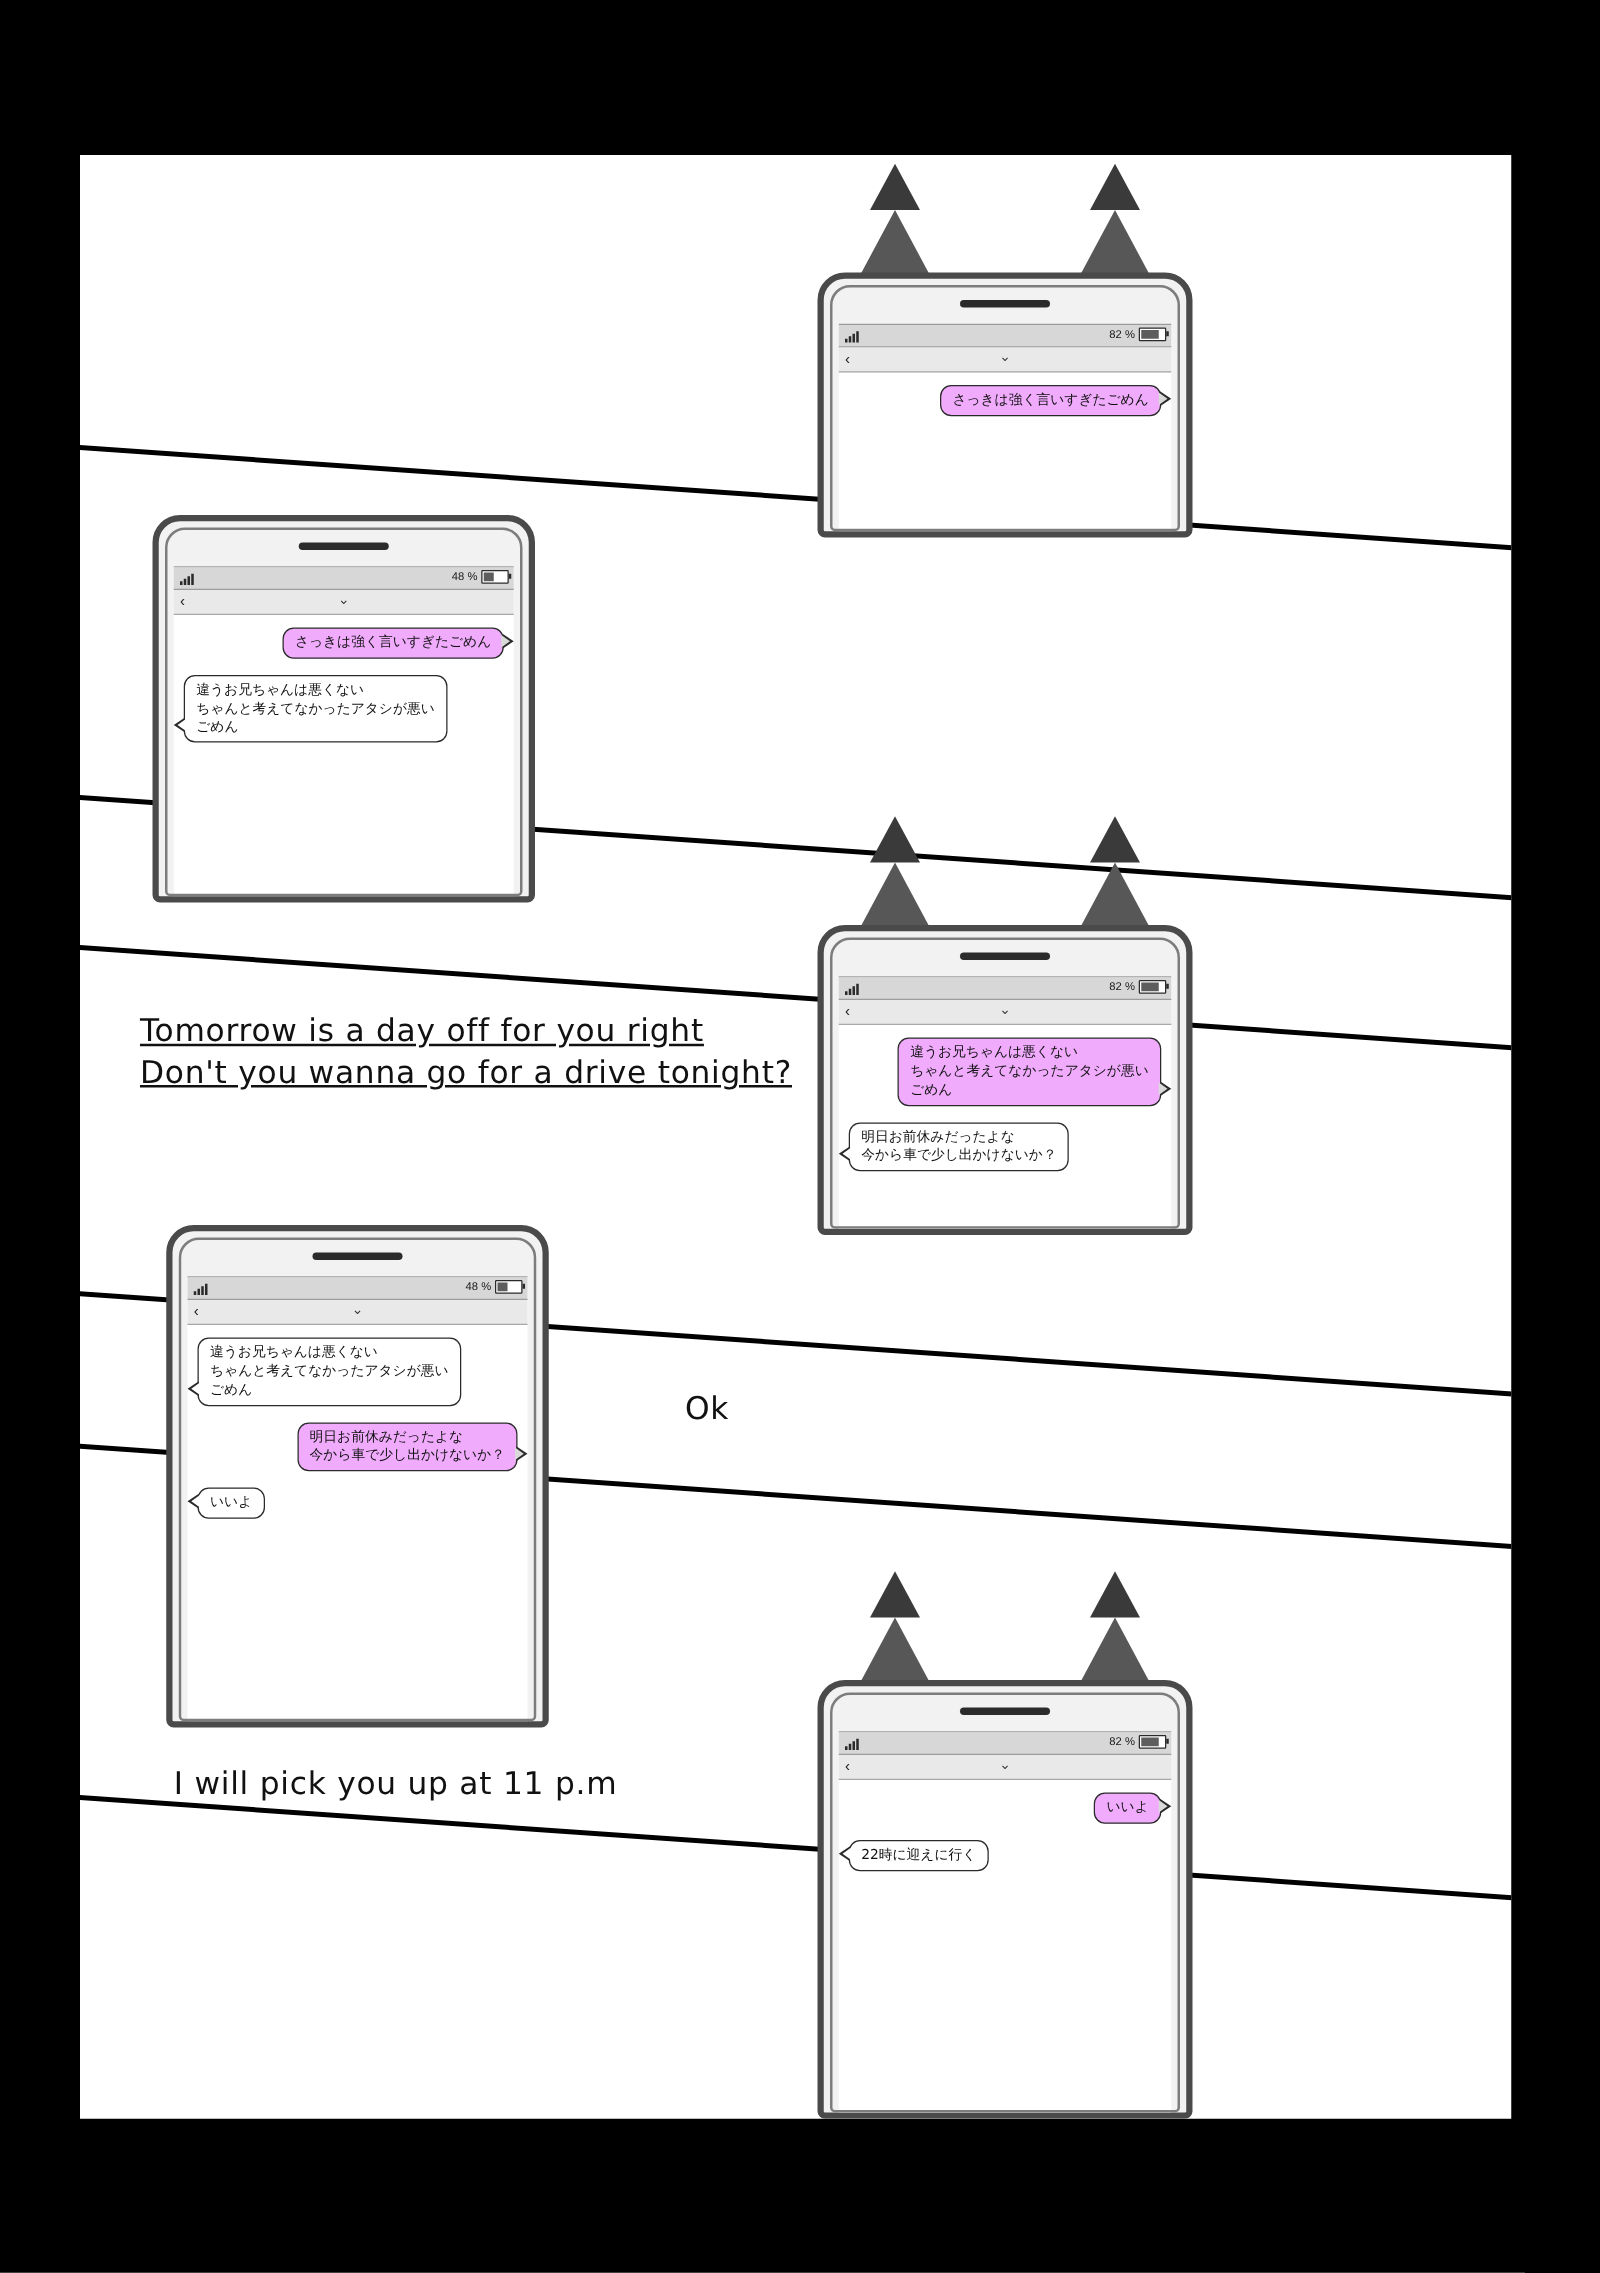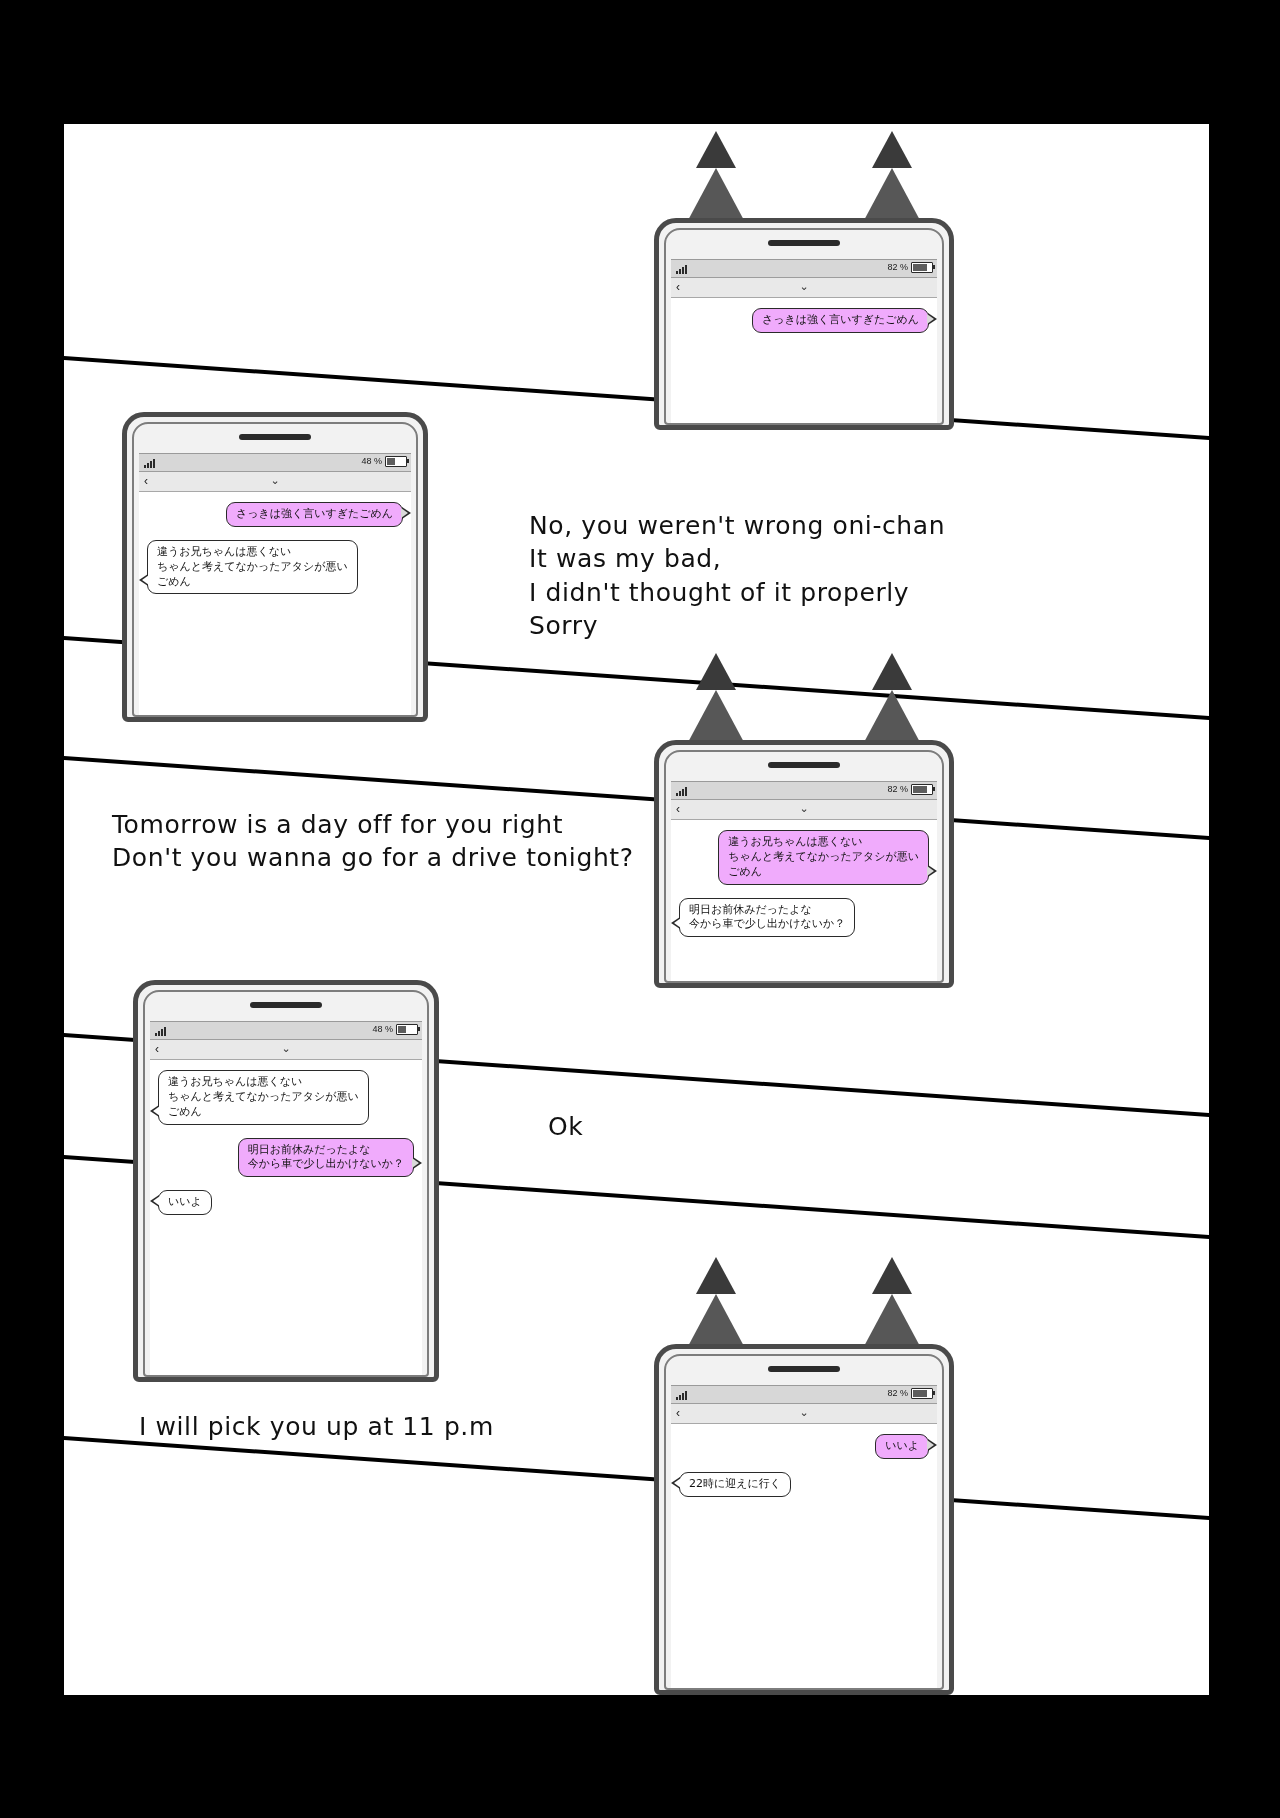--- a/index.html
+++ b/index.html
@@ -303,24 +303,20 @@
         </div>
         <div class="chatarea">
           <div class="row right">
             <div class="msg them">さっきは強く言いすぎたごめん</div>
           </div>
         </div>
       </div>
     </div>
   </div>
 
-  <div class="caption" style="left:465px; top:385px;">No, you weren't wrong oni-chan
-It was my bad,
-I didn't thought of it properly
-Sorry</div>
 
   <div class="phone" style="left:58px; top:288px; width:306px; height:310px;">
     <div class="body" style="top:0px; height:310px;">
       <div class="speaker"></div>
       <div class="screen">
         <div class="statusbar">
           <span class="sig">
               <i></i>
               <i></i>
               <i></i>
@@ -344,21 +340,21 @@
           <div class="row left">
             <div class="msg me">違うお兄ちゃんは悪くない
 ちゃんと考えてなかったアタシが悪い
 ごめん</div>
           </div>
         </div>
       </div>
     </div>
   </div>
 
-  <div class="caption" style="left:48px; top:684px;">Tomorrow is a day off for you right
+  <div class="caption" style="left:48px; top:684px;text-decoration:underline;">Tomorrow is a day off for you right
 Don't you wanna go for a drive tonight?</div>
 
   <div class="phone" style="left:590px; top:566px; width:300px; height:298px;">
     <div class="ears">
       <div class="ear left">
           <span class="ear-in"></span>
         </div>
       <div class="ear right">
           <span class="ear-in"></span>
         </div>

